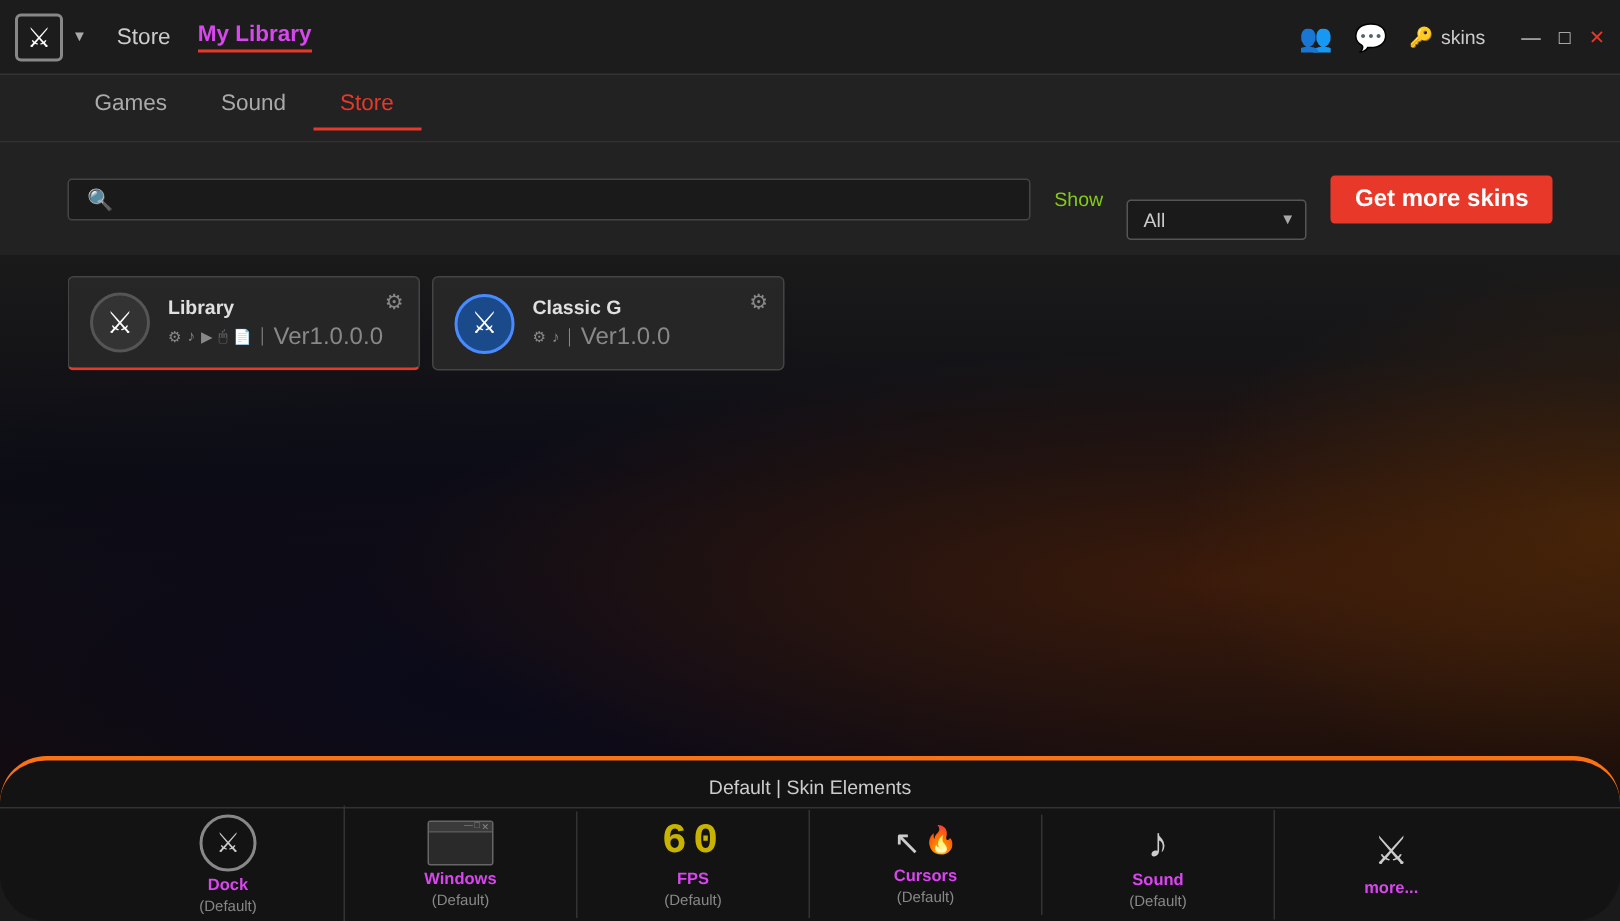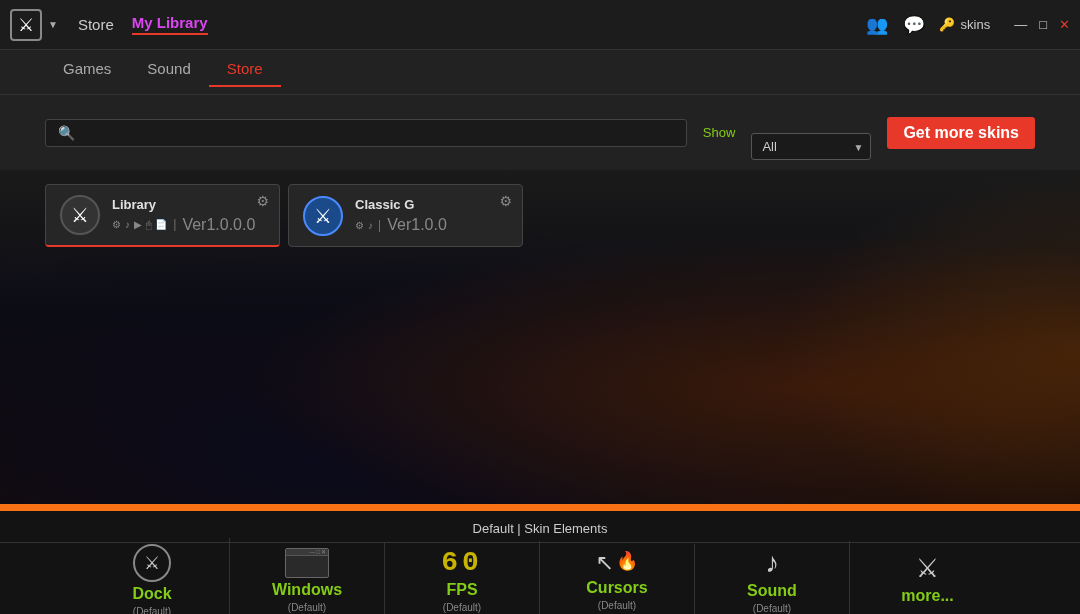--- a/index.html
+++ b/index.html
@@ -271,22 +271,23 @@
     }
 
     
     #bottom-panel {
       position: absolute;
       bottom: 0;
       left: 0;
       right: 0;
       height: 110px;
       background: rgba(20, 20, 20, 0.97);
-      border-top: 7px solid #f97316;
+      border-top: 3px solid #f97316;
       z-index: 10;
+      border-radius: 31px;
     }
     #skin-elements-label {
       text-align: center;
       padding: 10px 0 6px;
       font-size: 13px;
       color: #ccc;
       border-bottom: 1px solid #333;
     }
     #elements-row {
       display: flex;
@@ -349,22 +350,22 @@
       color: #888;
     }
     .fps-display {
       font-size: 28px;
       color: #c8b400;
       font-weight: bold;
       letter-spacing: 4px;
       font-family: 'Courier New', monospace;
     }
     .element-name {
-      font-size: 16px;
-      color: #84cc16;
+      font-size: 11px;
+      color: #d946ef;
       font-weight: 600;
     }
     .element-default {
       font-size: 10px;
       color: #888;
     }
     .element-item:not(:last-child) {
       border-right: 1px solid #333;
     }
 

